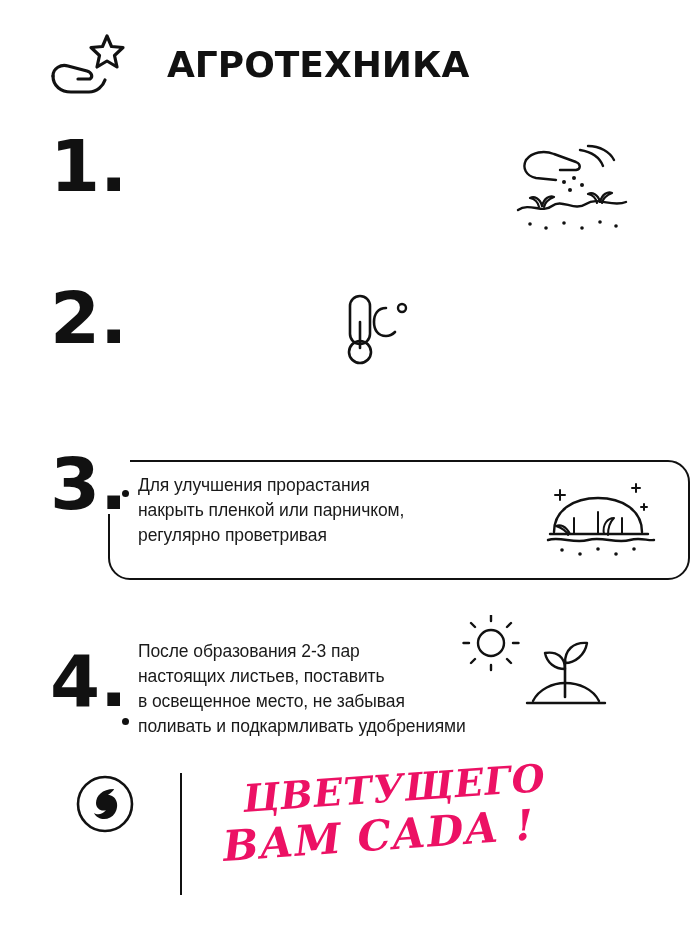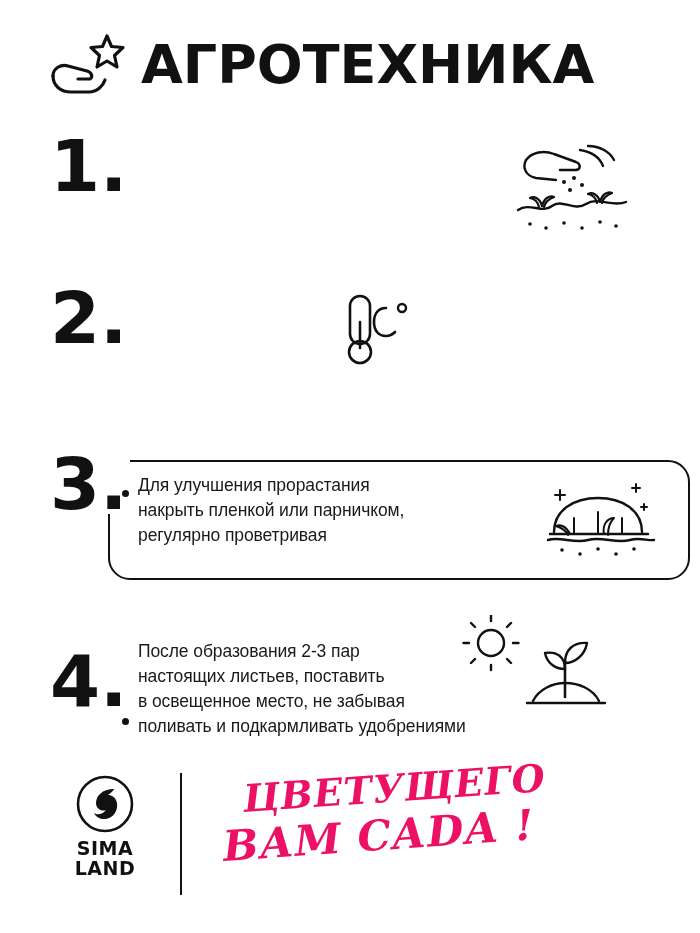--- a/index.html
+++ b/index.html
@@ -34,25 +34,25 @@
   }
   .header-icon {
     width: 90px;
     height: 70px;
     flex: 0 0 90px;
     position: relative;
   }
   .header-title {
     font-family: "DejaVu Sans", sans-serif;
     font-weight: bold;
-    font-size: 54px;
+    font-size: 36px;
     letter-spacing: 0px;
     line-height: 1;
     color: #111111;
-    margin-left: 6px;
+    margin-left: 32px;
     white-space: nowrap;
   }
 
   
   .step {
     position: absolute;
     display: flex;
     align-items: flex-start;
   }
   .step-num {
@@ -351,22 +351,20 @@
   </div>
 
   <div class="footer">
     <div class="brand">
       <div class="brand-mark">
         <svg width="58" height="58" viewBox="0 0 58 58" fill="none" xmlns="http://www.w3.org/2000/svg">
           <circle cx="29" cy="29" r="27" stroke="#111" stroke-width="2.6"></circle>
           <path d="M38 14 C26 14 20 21 20 28 C20 34 26 37 30 35 C26 40 21 40 18 38 C22 46 34 46 39 38 C44 30 40 20 32 20 C36 17 38 15 38 14Z" fill="#111"></path>
         </svg>
       </div>
-      <div class="brand-name">SIMA
-LAND</div>
     </div>
     <div class="footer-divider"></div>
     <div class="slogan">
       <div class="slogan-line slogan-l1">ЦВЕТУЩЕГО</div>
       <div class="slogan-line slogan-l2">ВАМ САDА !</div>
     </div>
   </div>
 
 </div>
 

